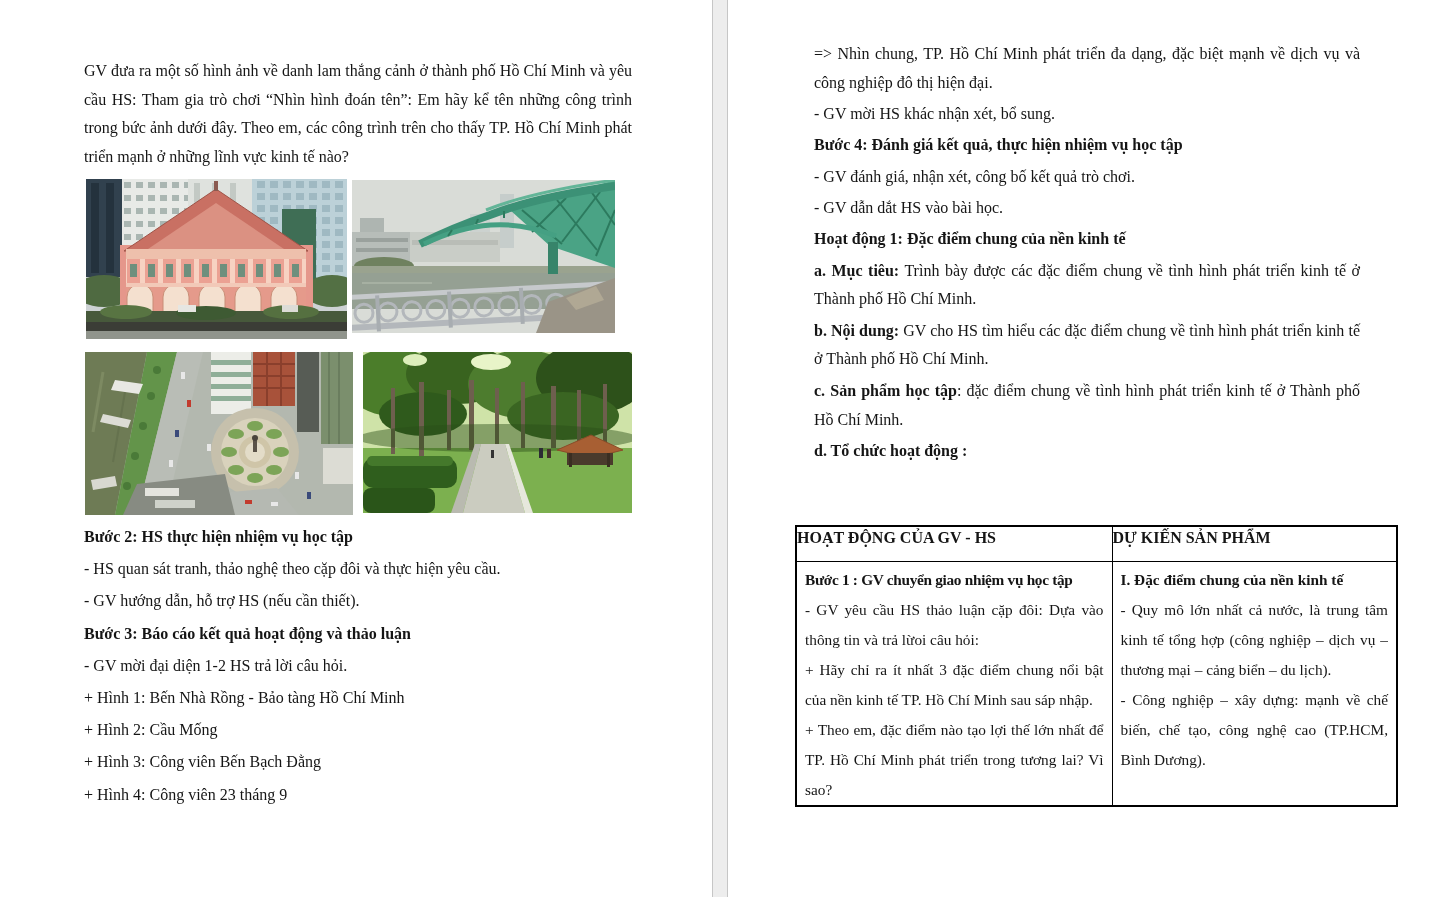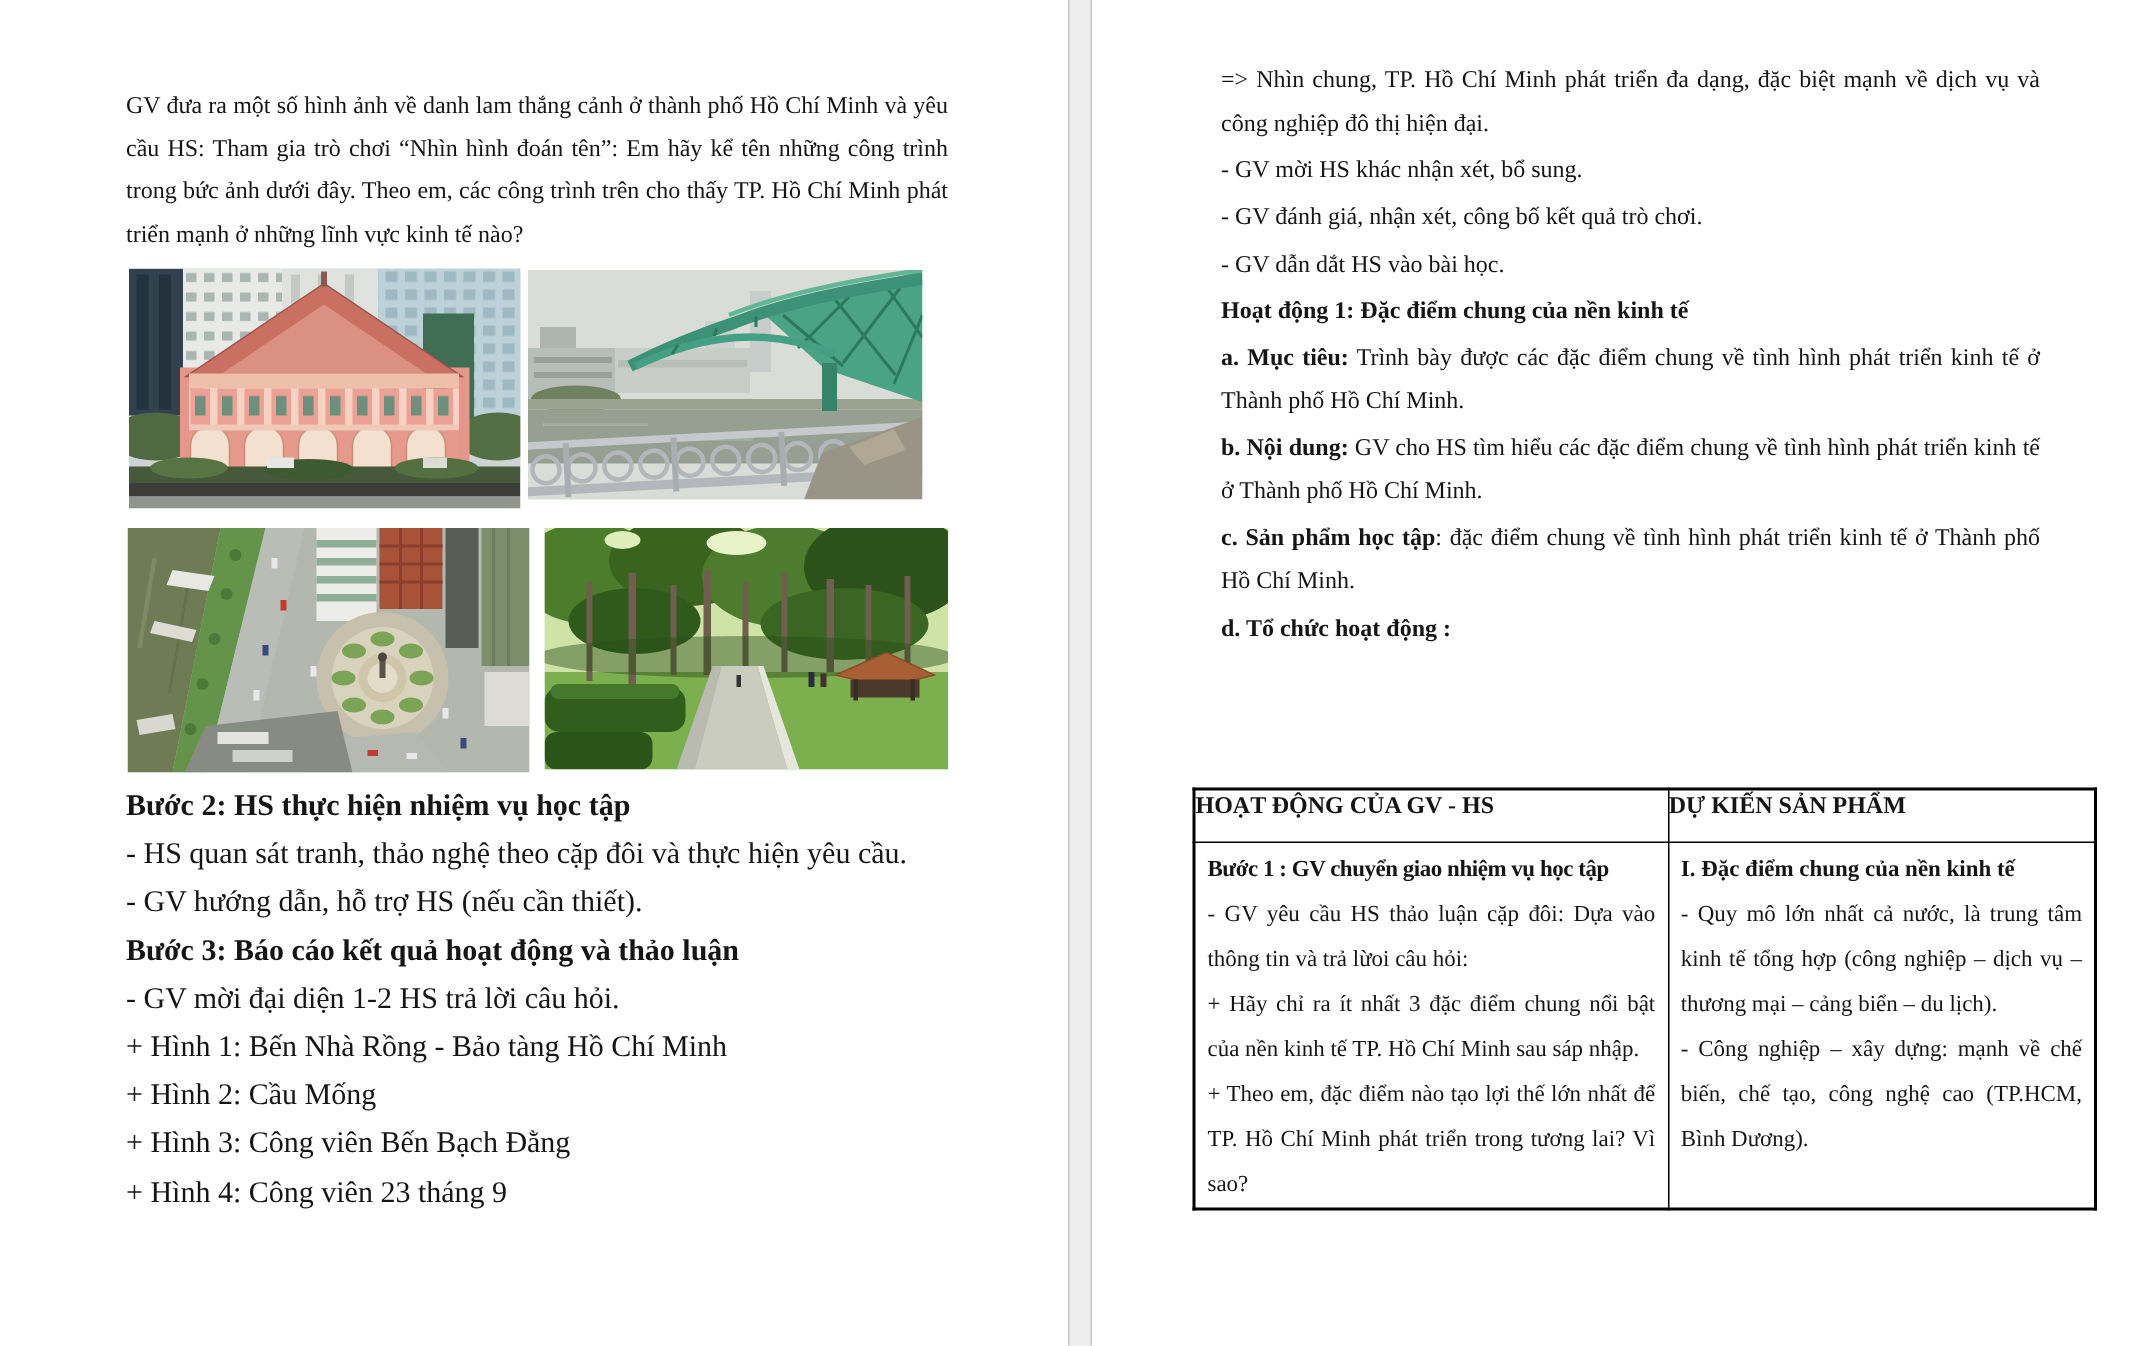--- a/index.html
+++ b/index.html
@@ -18,21 +18,21 @@
   }
   p { margin:0; }
   .b { font-weight:bold; }
   .j { text-align:justify; }
   .flowL {
     position:absolute; left:84px; top:57px; width:548px;
     font-size:16px; line-height:28.6px;
   }
   .stepsL {
     position:absolute; left:84px; top:521px; width:560px;
-    font-size:20px; line-height:32.2px;
+    font-size:16px; line-height:32.2px;
   }
   .flowR {
     position:absolute; left:86px; top:40px; width:546px;
     font-size:16px; line-height:28.8px;
   }
   .flowR p { margin-bottom:2.5px; }
   .photo { position:absolute; overflow:hidden; background:#dfe3df; }
   #photo1 { left:86px;  top:179px; width:261px; height:160px; }
   #photo2 { left:352px; top:180px; width:263px; height:153px; }
   #photo3 { left:85px;  top:352px; width:268px; height:163px; }
@@ -301,20 +301,21 @@
   </div>
 </div>
 
 <div id="gapStrip"></div>
 
 <div class="page" id="pageR">
 
   <div class="flowR">
     <p class="j">=&gt; Nhìn chung, TP. Hồ Chí Minh phát triển đa dạng, đặc biệt mạnh về dịch vụ và công nghiệp đô thị hiện đại.</p>
     <p>- GV mời HS khác nhận xét, bổ sung.</p>
+    <p class="b">Bước 4: Đánh giá kết quả, thực hiện nhiệm vụ học tập</p>
     <p>- GV đánh giá, nhận xét, công bố kết quả trò chơi.</p>
     <p>- GV dẫn dắt HS vào bài học.</p>
     <p class="b">Hoạt động 1: Đặc điểm chung của nền kinh tế</p>
     <p class="j"><span class="b">a. Mục tiêu:</span><span> Trình bày được các đặc điểm chung về tình hình phát triển kinh tế ở Thành phố Hồ Chí Minh.</span></p>
     <p class="j"><span class="b">b. Nội dung:</span><span> GV cho HS tìm hiểu các đặc điểm chung về tình hình phát triển kinh tế ở Thành phố Hồ Chí Minh.</span></p>
     <p class="j"><span class="b">c. Sản phẩm học tập</span><span>: đặc điểm chung về tình hình phát triển kinh tế ở Thành phố Hồ Chí Minh.</span></p>
     <p class="b">d. Tổ chức hoạt động :</p>
   </div>
 
   <table class="tbl">

